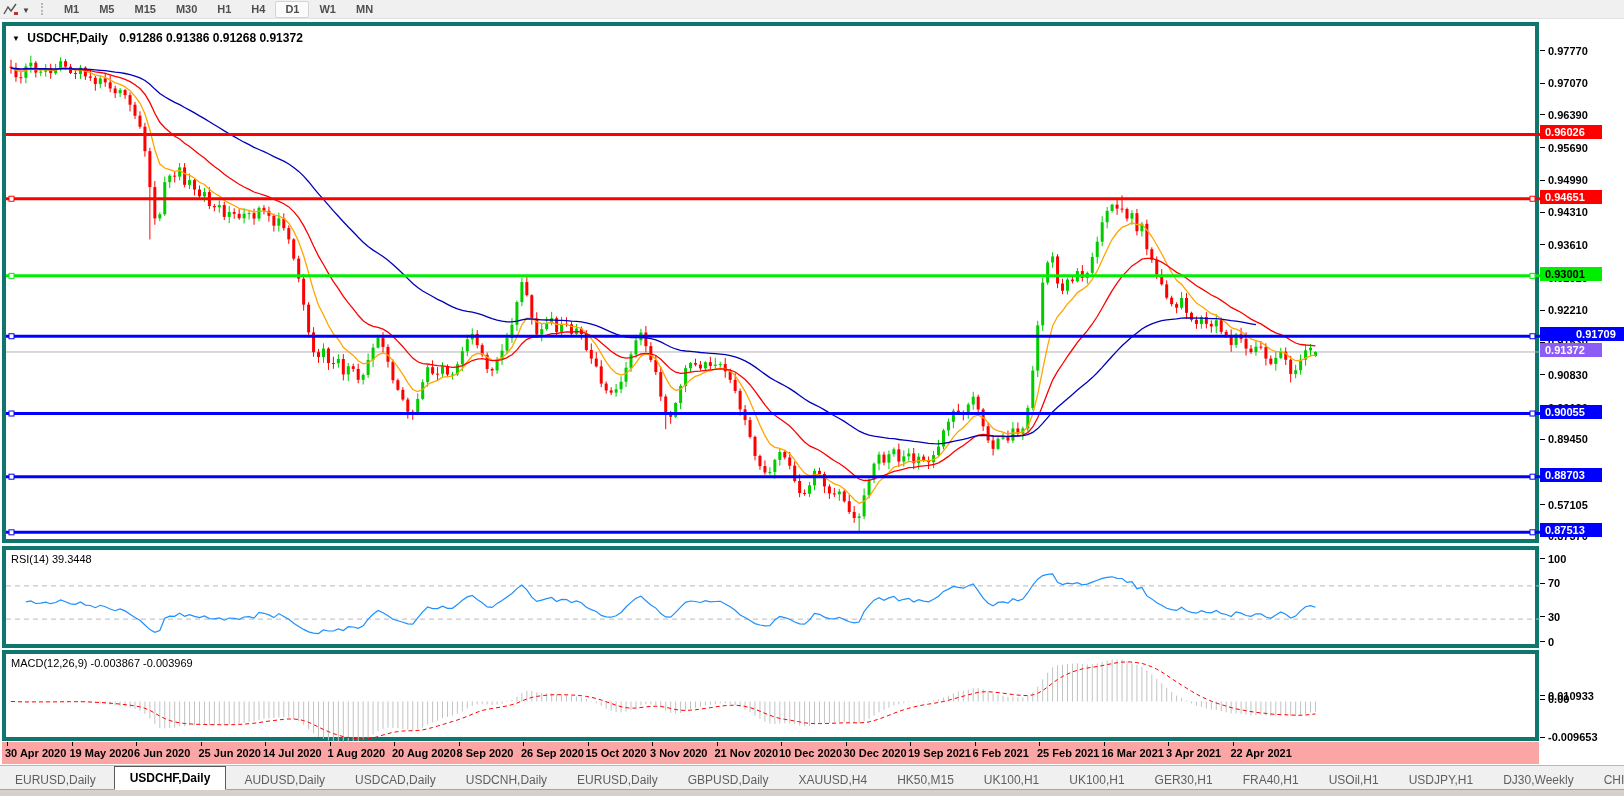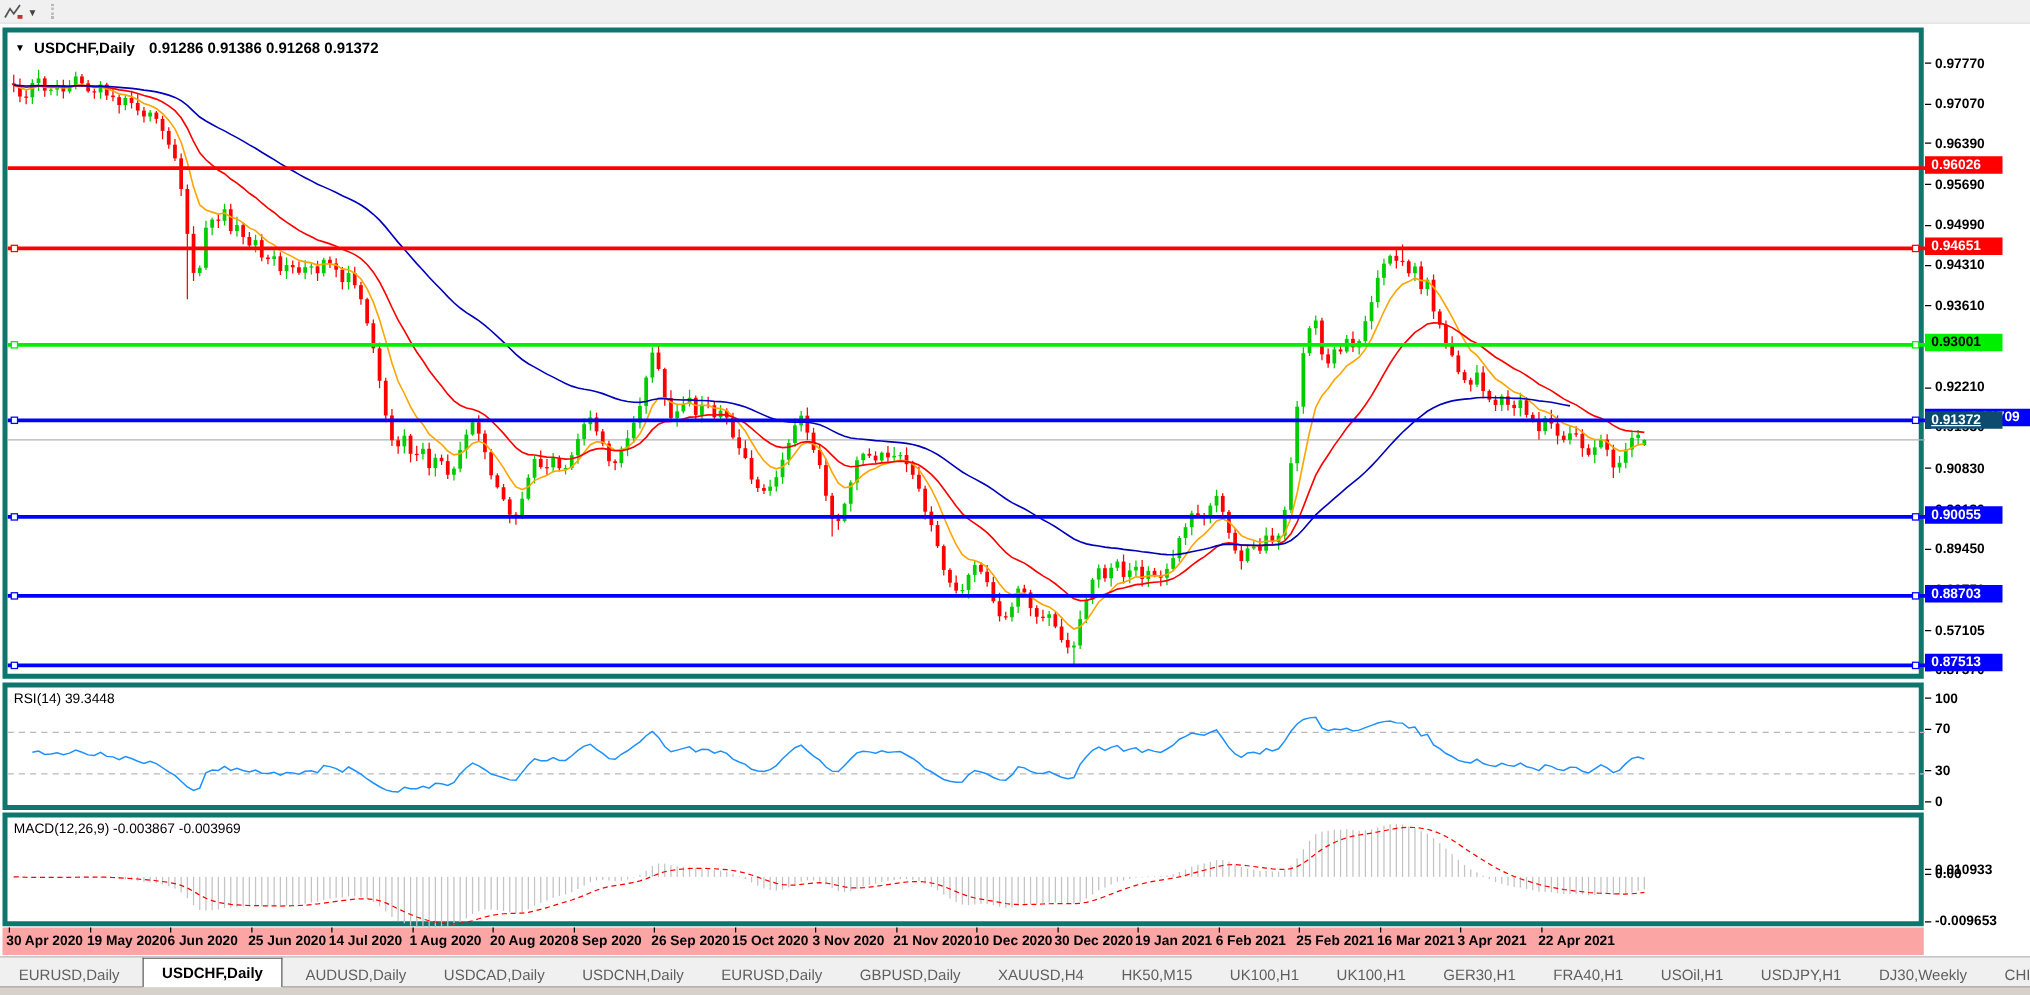--- a/index.html
+++ b/index.html
@@ -56,20 +56,31 @@
 
   <div id="toolbar">
     <div id="toolIcon">
       <svg width="16" height="13" viewBox="0 0 16 13">
         <polyline points="1,11 5,4 8,8 13,1" fill="none" stroke="#555" stroke-width="1.4"></polyline>
         <rect x="11" y="9" width="4" height="3" fill="#b33"></rect>
       </svg>
       <span class="dd-arrow">▼</span>
     </div>
     <div class="grip"></div>
+    <div id="tfButtons" style="display:flex">
+        <div class="tfbtn">M1</div>
+        <div class="tfbtn">M5</div>
+        <div class="tfbtn">M15</div>
+        <div class="tfbtn">M30</div>
+        <div class="tfbtn">H1</div>
+        <div class="tfbtn">H4</div>
+        <div class="tfbtn active">D1</div>
+        <div class="tfbtn">W1</div>
+        <div class="tfbtn">MN</div>
+      </div>
   </div>
 
   <div id="mainPanel" class="panel">
     <div id="chartTitle">
       <span class="carat">▼</span>
       <span>USDCHF,Daily</span>
       <span style="margin-left:8px;">0.91286 0.91386 0.91268 0.91372</span>
     </div>
     <svg id="mainSvg" width="1535" height="519">
         <line x1="0" x2="1535" y1="325.9785400000002" y2="325.9785400000002" stroke="#b3b3b3" stroke-width="1"></line>
@@ -935,21 +946,21 @@
       <div class="dlabel" style="left: 583.5px;">15 Oct 2020</div>
       <div class="tick" style="left: 650px;"></div>
       <div class="dlabel" style="left: 648px;">3 Nov 2020</div>
       <div class="tick" style="left: 714.5px;"></div>
       <div class="dlabel" style="left: 712.5px;">21 Nov 2020</div>
       <div class="tick" style="left: 779px;"></div>
       <div class="dlabel" style="left: 777px;">10 Dec 2020</div>
       <div class="tick" style="left: 843.5px;"></div>
       <div class="dlabel" style="left: 841.5px;">30 Dec 2020</div>
       <div class="tick" style="left: 908px;"></div>
-      <div class="dlabel" style="left: 906px;">19 Jan 2021</div>
+      <div class="dlabel" style="left: 906px;">19 Sep 2021</div>
       <div class="tick" style="left: 972.5px;"></div>
       <div class="dlabel" style="left: 970.5px;">6 Feb 2021</div>
       <div class="tick" style="left: 1037px;"></div>
       <div class="dlabel" style="left: 1035px;">25 Feb 2021</div>
       <div class="tick" style="left: 1101.5px;"></div>
       <div class="dlabel" style="left: 1099.5px;">16 Mar 2021</div>
       <div class="tick" style="left: 1166px;"></div>
       <div class="dlabel" style="left: 1164px;">3 Apr 2021</div>
       <div class="tick" style="left: 1230.5px;"></div>
       <div class="dlabel" style="left: 1228.5px;">22 Apr 2021</div>
@@ -1047,21 +1058,21 @@
         <span class="dash"></span>
         <span class="tv">-0.009653</span>
       </div>
       <div class="axlabel" style="top: 103.497px; background: rgb(255, 0, 0); color: rgb(255, 255, 255);">0.96026</div>
       <div class="axlabel" style="top: 167.751px; background: rgb(255, 0, 0); color: rgb(255, 255, 255);">0.94651</div>
       <div class="axlabel" style="top: 244.855px; background: rgb(0, 238, 0); color: rgb(0, 0, 0);">0.93001</div>
       <div class="axlabel" style="top: 305.231px; background: rgb(0, 0, 255); color: rgb(255, 255, 255); padding-left: 36px;">0.91709</div>
       <div class="axlabel" style="top: 382.522px; background: rgb(0, 0, 255); color: rgb(255, 255, 255);">0.90055</div>
       <div class="axlabel" style="top: 445.701px; background: rgb(0, 0, 255); color: rgb(255, 255, 255);">0.88703</div>
       <div class="axlabel" style="top: 501.31px; background: rgb(0, 0, 255); color: rgb(255, 255, 255);">0.87513</div>
-      <div class="axlabel" style="top: 307px; background: #0c4a6e; color: rgb(255, 255, 255); text-decoration: underline;">0.91372</div>
+      <div class="axlabel" style="top: 321px; background: #8b5cf6; color: rgb(255, 255, 255);">0.91372</div>
     </div>
 
   <div id="tabBar">
       <div class="tab">EURUSD,Daily</div>
       <div class="tab active">USDCHF,Daily</div>
       <div class="tab">AUDUSD,Daily</div>
       <div class="tabsep"></div>
       <div class="tab">USDCAD,Daily</div>
       <div class="tabsep"></div>
       <div class="tab">USDCNH,Daily</div>

